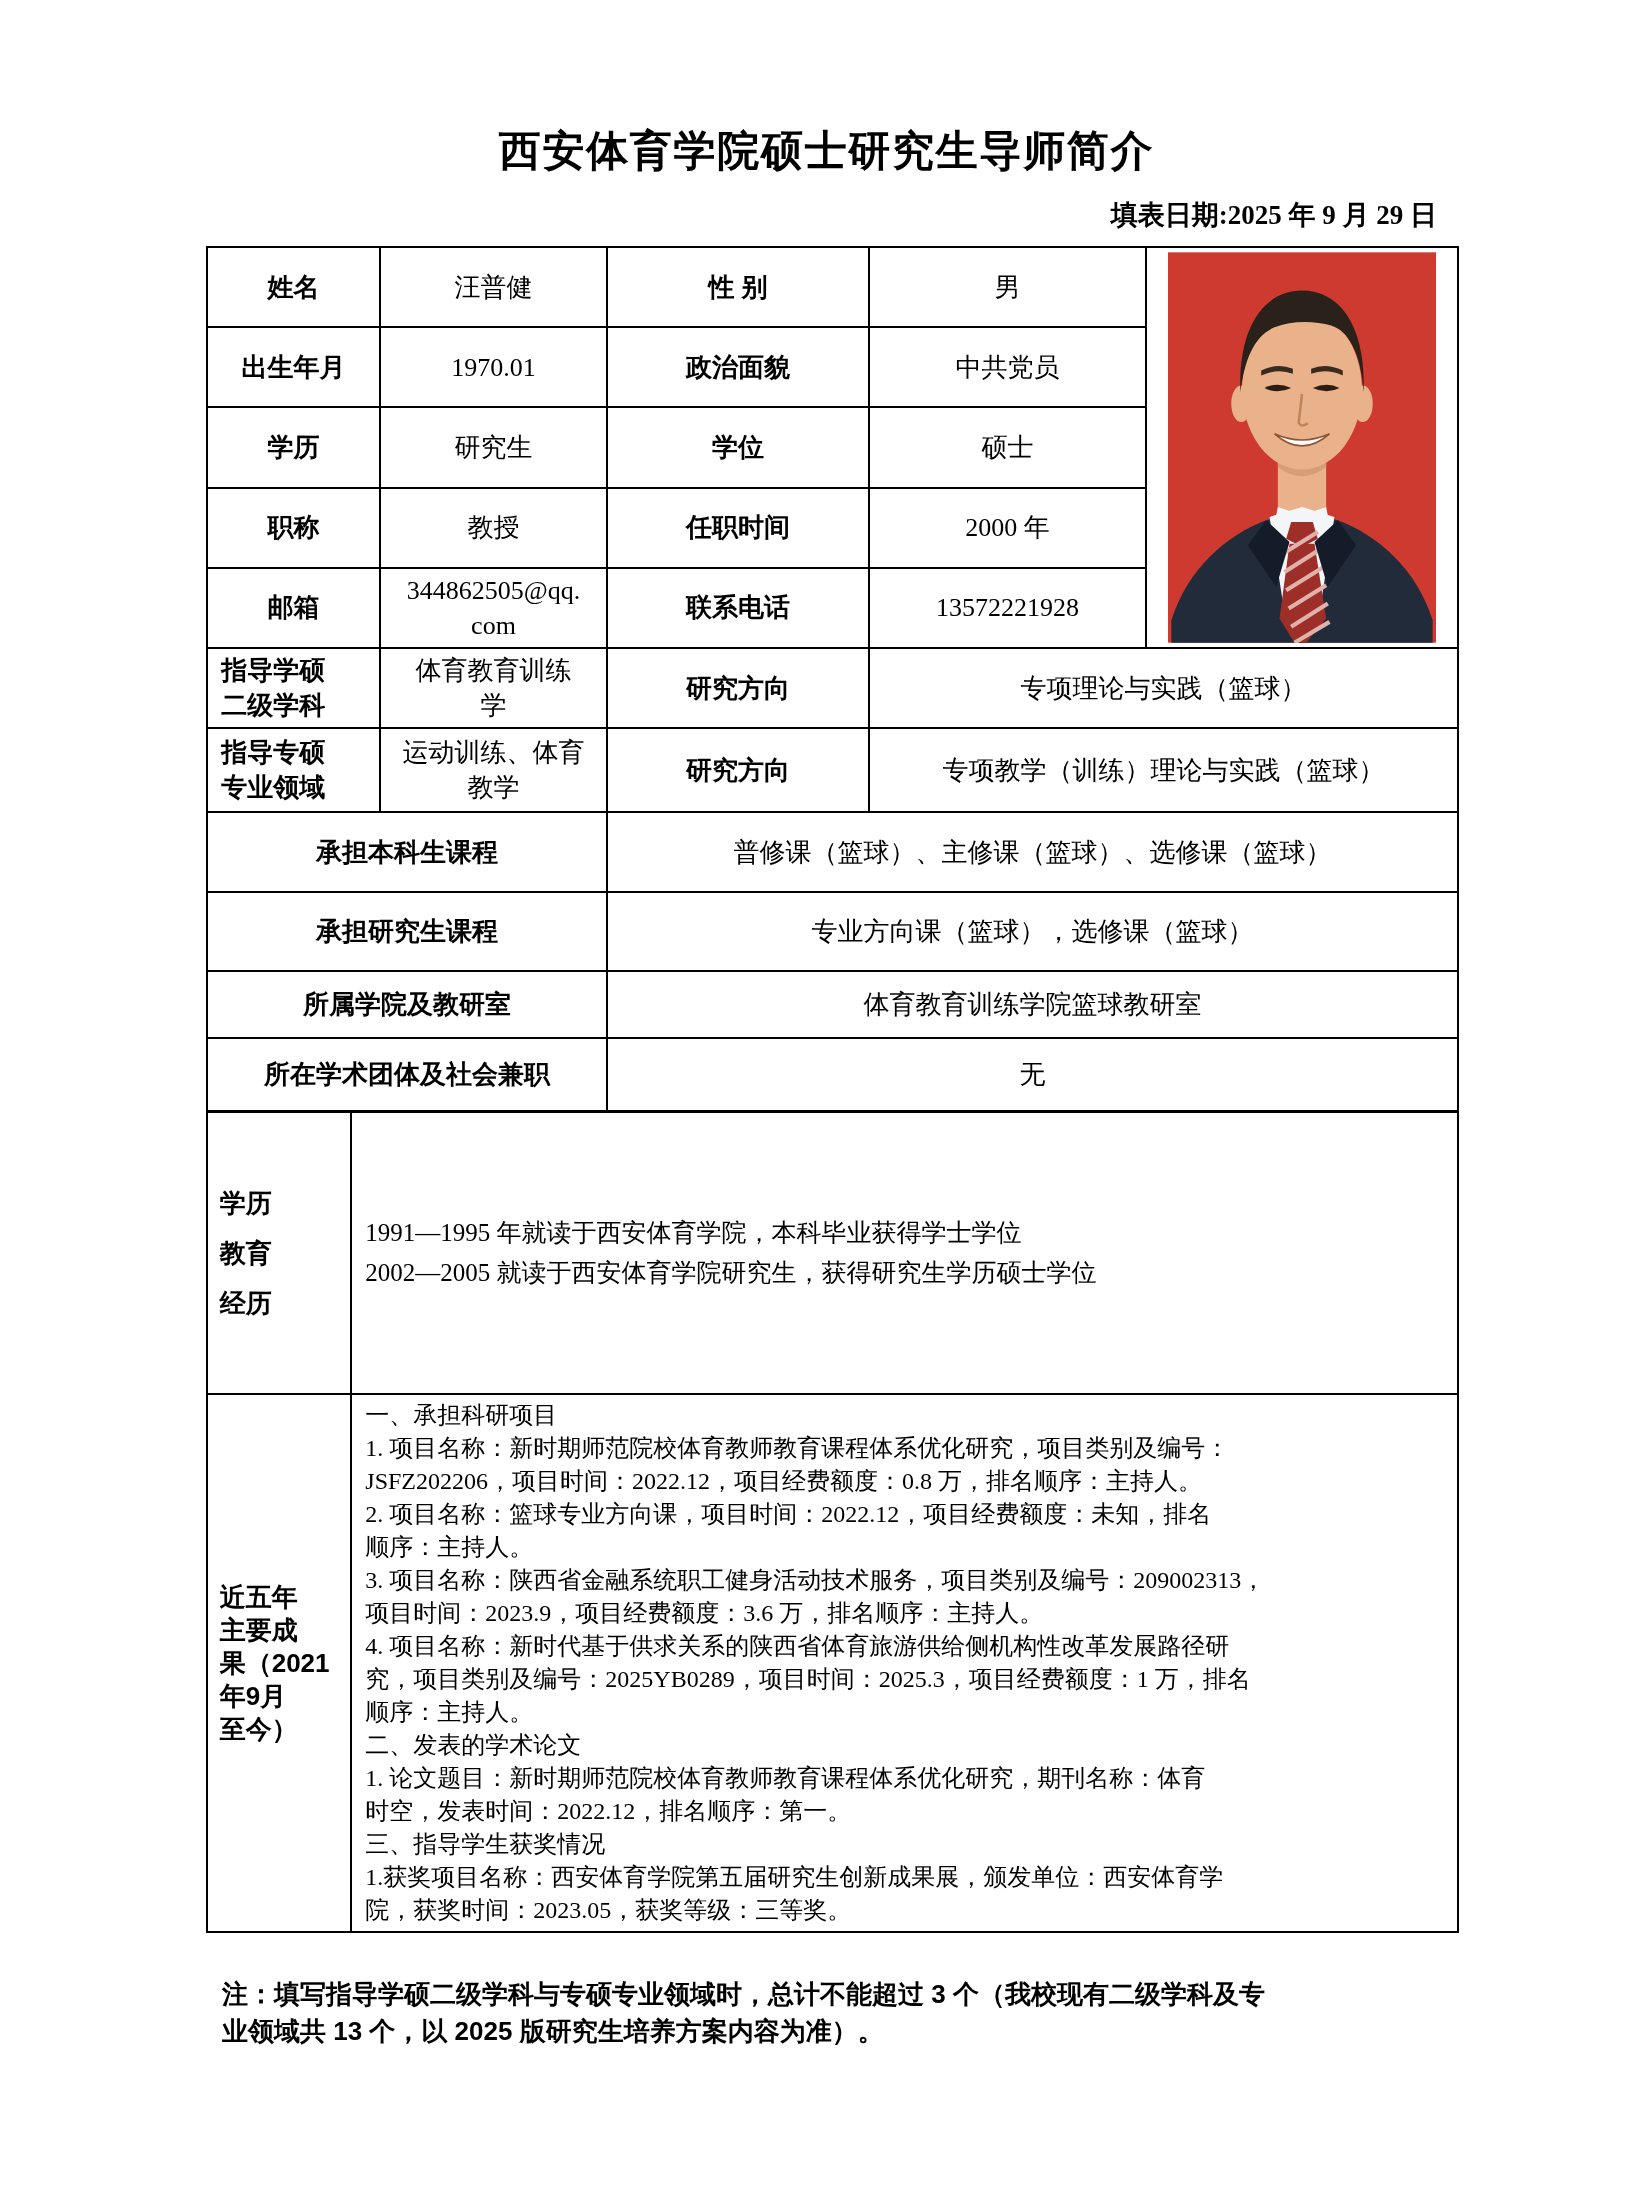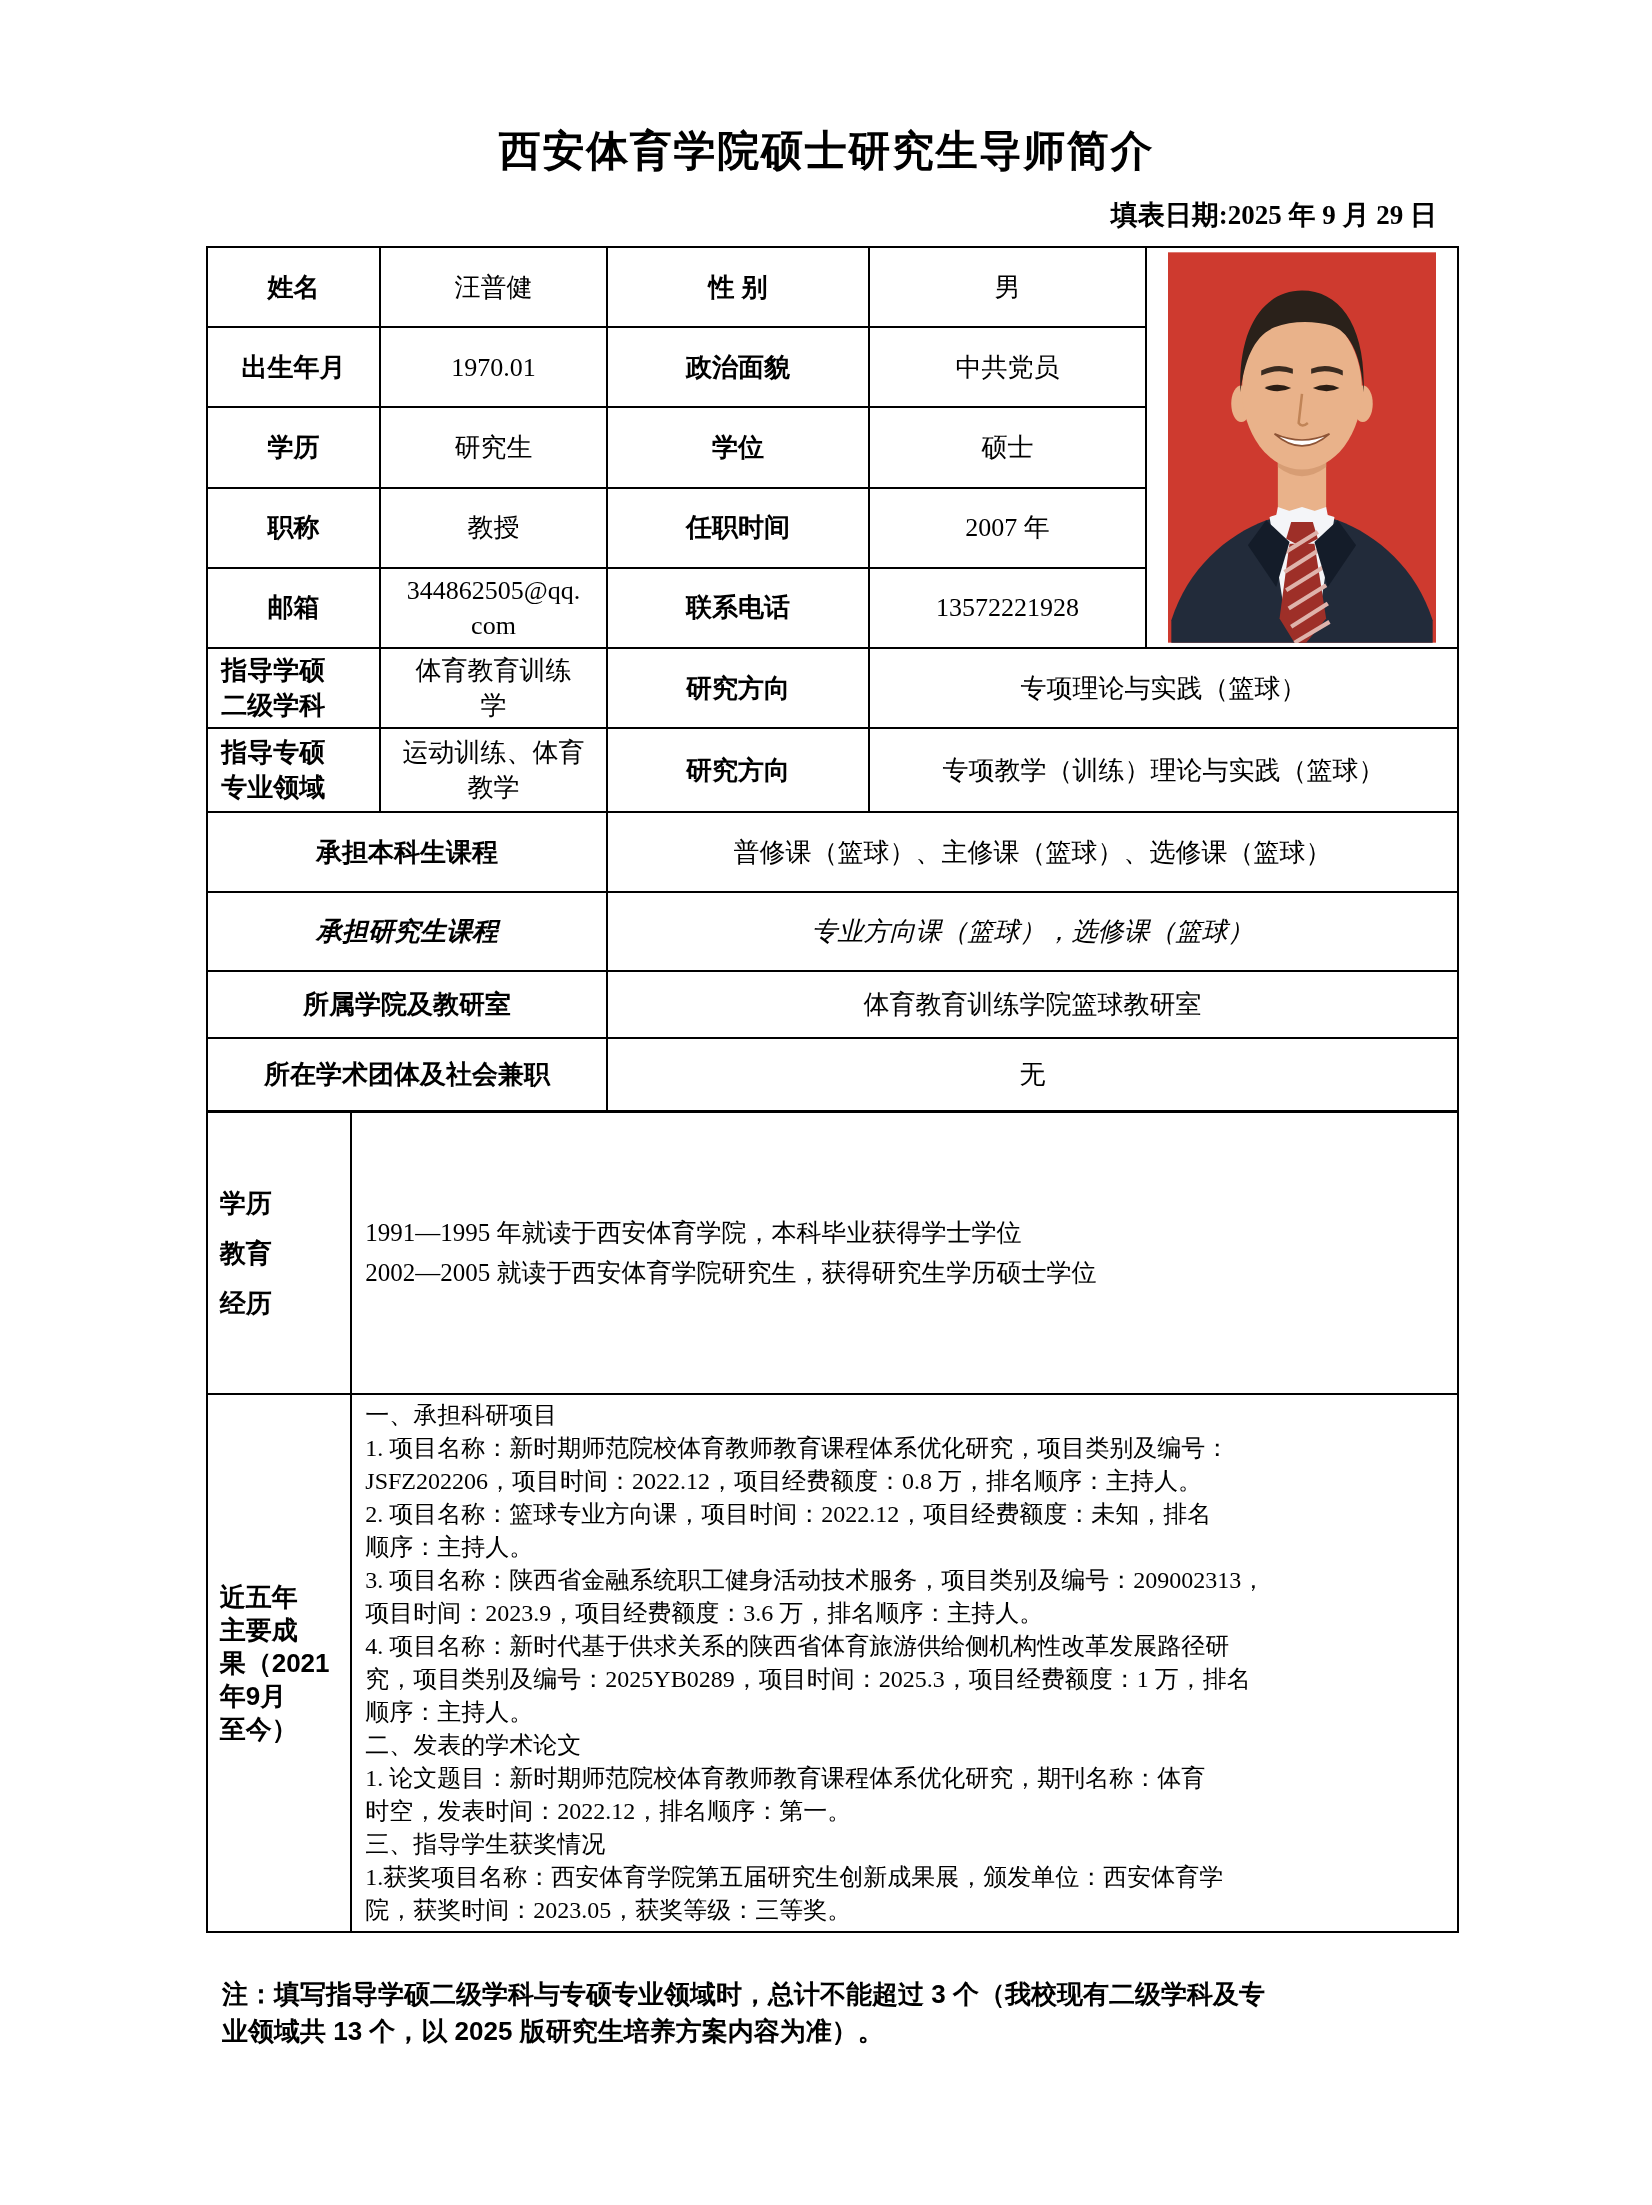--- a/index.html
+++ b/index.html
@@ -18,21 +18,21 @@
   td{border:2.5px solid #000;vertical-align:middle;text-align:center;
      padding:4px;overflow:hidden;}
 
   .tA{top:246px;width:1251px;}
   .tB{top:1111px;width:1251px;}
 
   .tA .r15{height:80px;}
   .tA .r6{height:80px;margin-top:34px;}
   .tA .r7{height:84px;}
   .tA .r8{height:80px;}
-  .tA .r9{height:79px;font-style:italic;}
+  .tA .r9{height:79px;}
   .tA .r10{height:67px;}
   .tA .r11{height:73px;}
   .tB .r12{height:282px;}
   .tB .r13{height:537px;}
 
   .lab{font-family:"Liberation Sans", sans-serif;font-weight:bold;font-size:26px;}
   .val{font-family:"Liberation Serif", serif;font-size:26px;line-height:35px;}
   .leftpad{text-align:left;padding-left:13.3px;}
 
   .photo-cell{background:#ffffff;}
@@ -138,21 +138,21 @@
   <tr class="r15">
     <td class="lab">学历</td>
     <td class="val">研究生</td>
     <td class="lab">学位</td>
     <td class="val">硕士</td>
   </tr>
   <tr class="r15">
     <td class="lab">职称</td>
     <td class="val">教授</td>
     <td class="lab">任职时间</td>
-    <td class="val">2007 年</td>
+    <td class="val">2000 年</td>
   </tr>
   <tr class="r15">
     <td class="lab">邮箱</td>
     <td class="val pre">344862505@qq.
 com</td>
     <td class="lab">联系电话</td>
     <td class="val">13572221928</td>
   </tr>
   <tr class="r6">
     <td class="lab leftpad pre">指导学硕

